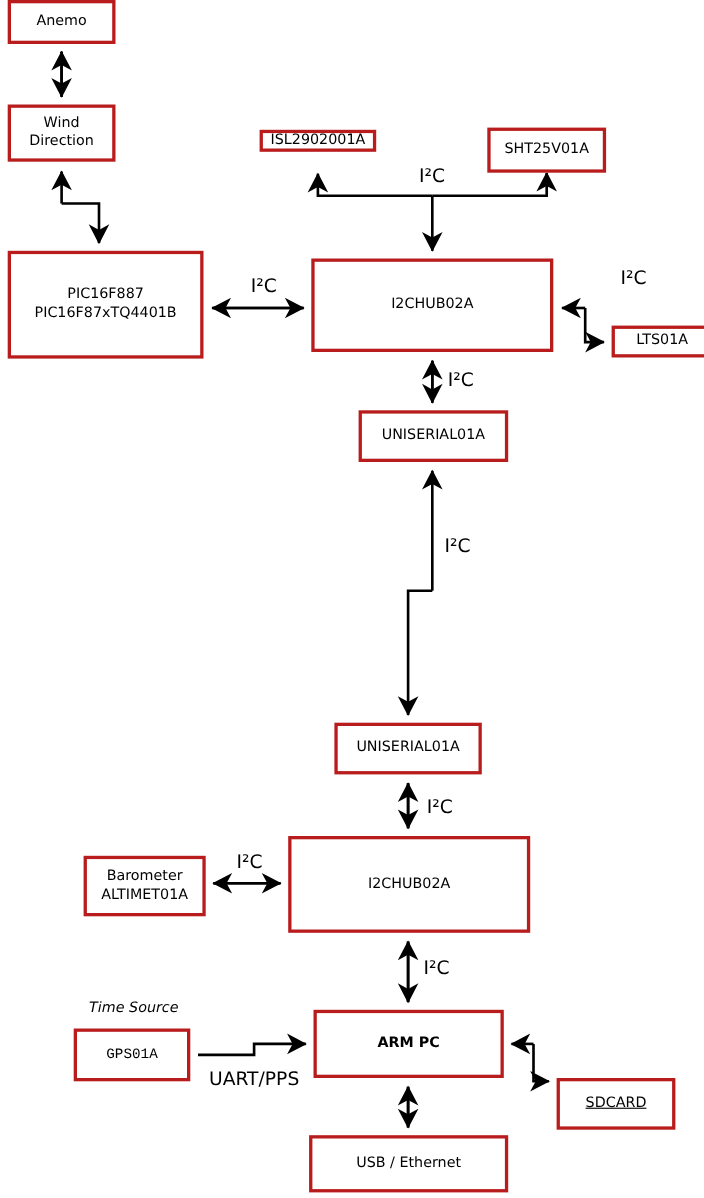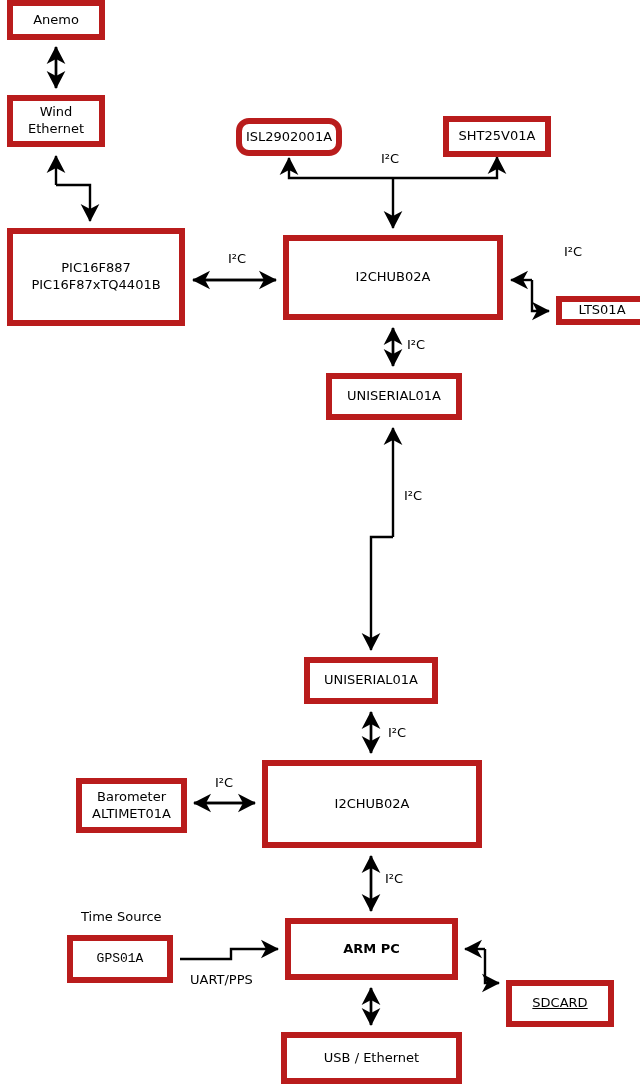--- a/index.html
+++ b/index.html
@@ -20,49 +20,50 @@
   #wires {
     position: absolute;
     left: 0;
     top: 0;
     width: 640px;
     height: 1089px;
   }
   .node {
     position: absolute;
     box-sizing: border-box;
-    border: 6px solid #b91c1c;
+    border: 3px solid #b91c1c;
     background: #ffffff;
     display: flex;
     align-items: center;
     justify-content: center;
     text-align: center;
     color: #000000;
     font-size: 13px;
     line-height: 1.28;
     z-index: 3;
     white-space: pre-line;
     padding: 0 4px;
   }
   .edge-label {
     position: absolute;
     color: #000000;
-    font-size: 13px;
+    font-size: 17px;
     line-height: 1;
     white-space: nowrap;
     z-index: 4;
     background: transparent;
   }
   .free-label {
     position: absolute;
     color: #000000;
     font-size: 13px;
     line-height: 1;
     white-space: nowrap;
     z-index: 4;
+    font-style: italic;
   }
 </style>
 </head>
 <body>
 
 <div id="canvas">
 
   <svg id="wires" viewBox="0 0 640 1089" width="640" height="1089" xmlns="http://www.w3.org/2000/svg">
     <defs>
       <marker id="arrow" markerWidth="9" markerHeight="9" refX="7.6" refY="4.5" orient="auto" markerUnits="strokeWidth">
@@ -109,26 +110,26 @@
       <path d="M485,949 L485,983 L499,983" marker-end="url(#arrow)"></path>
 
       <line x1="371" y1="988" x2="371" y2="1025" marker-end="url(#arrow)"></line>
       <line x1="371" y1="1025" x2="371" y2="988" marker-end="url(#arrow)"></line>
     </g>
   </svg>
 
   <div class="node" style="left:7px;  top:0px;    width:98px;  height:40px;">Anemo</div>
 
   <div class="node" style="left:7px;  top:95px;  width:98px;  height:52px;">Wind
-Ethernet</div>
+Direction</div>
 
   <div class="node" style="left:7px;  top:228px; width:178px; height:98px;">PIC16F887
 PIC16F87xTQ4401B</div>
 
-  <div class="node" style="left:236px;top:118px; width:106px; height:38px;border-radius:13px;">ISL2902001A</div>
+  <div class="node" style="left:236px;top:118px; width:106px; height:20px;">ISL2902001A</div>
 
   <div class="node" style="left:443px;top:116px; width:108px; height:41px;">SHT25V01A</div>
 
   <div class="node" style="left:283px;top:235px; width:220px; height:85px;">I2CHUB02A</div>
 
   <div class="node" style="left:556px;top:296px; width:92px;  height:29px;">LTS01A</div>
 
   <div class="node" style="left:326px;top:373px; width:136px; height:47px;">UNISERIAL01A</div>
 
   <div class="node" style="left:304px;top:657px; width:134px; height:47px;">UNISERIAL01A</div>

